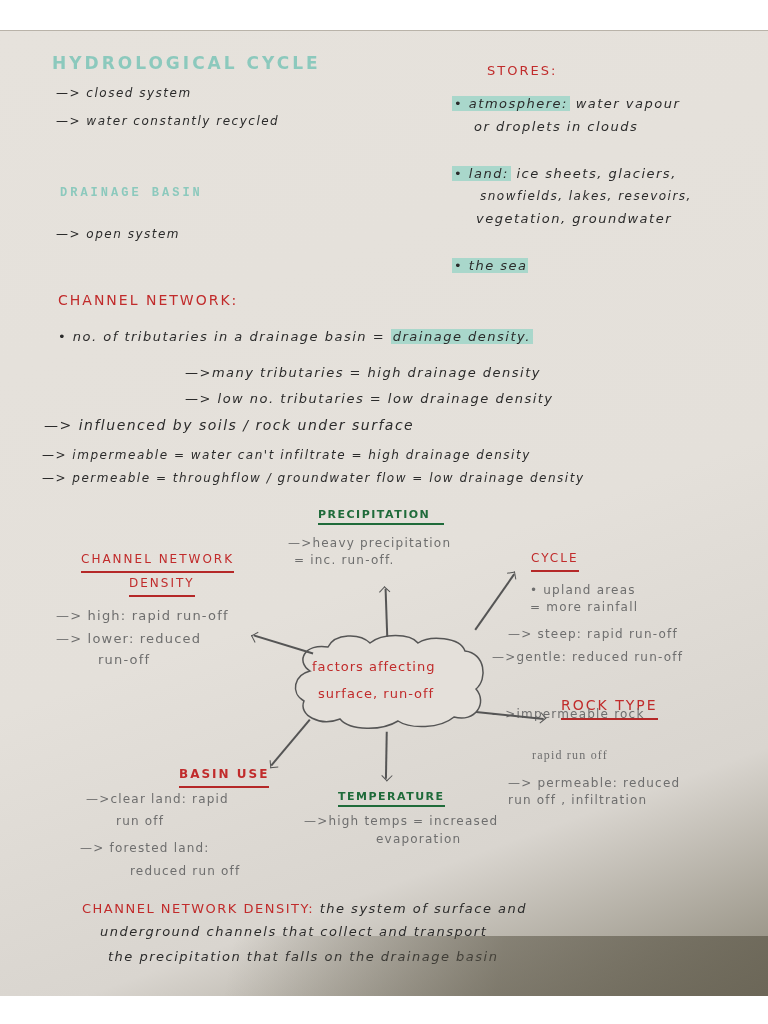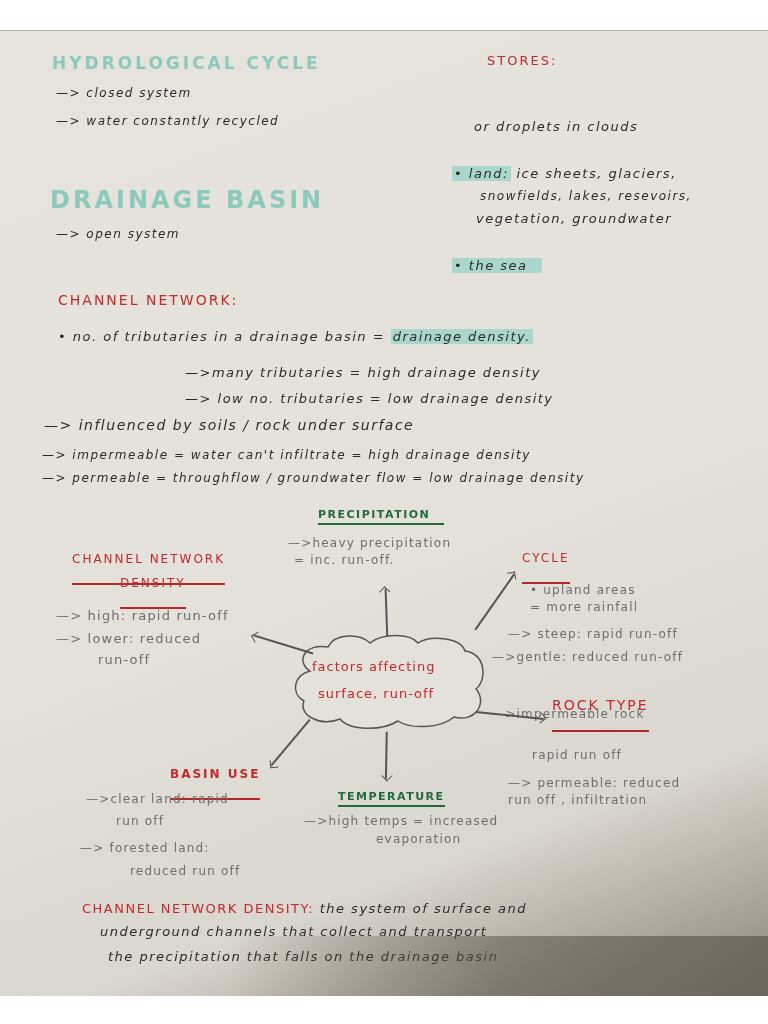--- a/index.html
+++ b/index.html
@@ -16,51 +16,55 @@
   .sheet::after {
     content: ""; position: absolute; left: 0; right: 0; bottom: 0; height: 60px;
     background: linear-gradient(100deg, rgba(0,0,0,0) 30%, rgba(90,85,70,0.55) 65%, rgba(100,95,80,0.8) 100%);
   }
   .t { position: absolute; white-space: nowrap; color: #2b2b2b; font-size: 12px; letter-spacing: 1.5px; font-family: "DejaVu Sans", sans-serif; }
   .hand { font-style: italic; }
   .pencil { color: #6e6e6e; font-size: 12px; letter-spacing: 1.2px; }
   .teal { color: #8cc9bd; font-weight: bold; letter-spacing: 3px; font-size: 17px; }
   .red { color: #c12b2b; letter-spacing: 2px; }
   .green { color: #1f6b3a; font-weight: bold; font-size: 11px; letter-spacing: 1.5px; }
-  .ul-red { border-bottom: 2px solid #b52828; padding-bottom: 17px; }
+  .ul-red { border-bottom: 2px solid #b52828; padding-bottom: 5px; margin-left: 9px; }
   .ul-green { border-bottom: 2px solid #1f6b3a; padding-bottom: 2px; }
   .hl { background: #a9d7cb; padding: 0 2px; }
   .arrow { position: absolute; height: 1.5px; background: #555; transform-origin: 0 50%; }
   .arrow::after { content: ""; position: absolute; right: -1px; top: -4px; width: 7px; height: 7px; border-top: 1.5px solid #555; border-right: 1.5px solid #555; transform: rotate(45deg); }
   svg.cloud { position: absolute; }
 </style>
 </head>
 <body>
 
 <div class="sheet">
 
   <div class="t teal" style="left:52px;top:22px;">HYDROLOGICAL CYCLE</div>
   <div class="t hand" style="left:56px;top:55px;">—&gt; closed   system</div>
   <div class="t hand" style="left:56px;top:83px;">—&gt; water   constantly   recycled</div>
 
-  <div class="t red" style="left:487px;top:22px;font-size:13px;">STORES:</div>
+  <div class="t red" style="left:487px;top:32px;font-size:13px;">STORES:</div>
+  <div class="t hand" style="left:452px;top:65px;font-size:13px;">
+    <span class="hl">• <span>atmosphere:</span></span>
+    <span>water vapour</span>
+  </div>
   <div class="t hand" style="left:474px;top:88px;font-size:13px;">or   droplets  in   clouds</div>
 
   <div class="t hand" style="left:452px;top:135px;font-size:13px;">
     <span class="hl">• <span>land:</span></span>
     <span>ice  sheets,  glaciers,</span>
   </div>
   <div class="t hand" style="left:480px;top:158px;font-size:12px;">snowfields,  lakes,  resevoirs,</div>
   <div class="t hand" style="left:476px;top:180px;font-size:13px;">vegetation,  groundwater</div>
 
   <div class="t hand" style="left:452px;top:227px;font-size:13px;">
-    <span class="hl" style="padding-right:14px;">• <span>the   sea</span></span>
+    <span class="hl" style="padding-right:0;">• <span>the   sea</span></span>
   </div>
 
-  <div class="t teal" style="left:50px;top:155px;font-size:24px;">DRAINAGE  BASIN</div>
+  <div class="t teal" style="left:60px;top:155px;font-size:12px;font-family:Liberation Mono, monospace;">DRAINAGE  BASIN</div>
   <div class="t hand" style="left:56px;top:196px;">—&gt; open   system</div>
 
   <div class="t red" style="left:58px;top:261px;font-size:14px;">CHANNEL  NETWORK:</div>
   <div class="t hand" style="left:58px;top:298px;font-size:13px;">
     <span>• no.  of   tributaries   in    a    drainage     basin =</span>
     <span class="hl">drainage     density.</span>
   </div>
   <div class="t hand" style="left:185px;top:334px;font-size:13px;">—&gt;many  tributaries = high  drainage   density</div>
   <div class="t hand" style="left:185px;top:360px;font-size:13px;">—&gt; low  no.  tributaries = low  drainage  density</div>
   <div class="t hand" style="left:44px;top:386px;font-size:14px;">—&gt;   influenced    by    soils / rock    under    surface</div>
@@ -78,21 +82,21 @@
   <div class="t pencil" style="left:98px;top:621px;font-size:13px;">run-off</div>
 
   <div class="t red ul-red" style="left:522px;top:520px;font-size:12px;">CYCLE</div>
   <div class="t pencil" style="left:530px;top:552px;">• upland    areas</div>
   <div class="t pencil" style="left:530px;top:569px;">= more    rainfall</div>
   <div class="t pencil" style="left:508px;top:596px;">—&gt;   steep:  rapid    run-off</div>
   <div class="t pencil" style="left:492px;top:619px;">—&gt;gentle:  reduced   run-off</div>
 
   <div class="t red ul-red" style="left:552px;top:666px;font-size:14px;">ROCK   TYPE</div>
   <div class="t pencil" style="left:492px;top:676px;">—&gt;impermeable      rock</div>
-  <div class="t pencil" style="left:532px;top:717px;">rapid      run  off</div>
+  <div class="t pencil" style="left:532px;top:717px;font-family:Liberation Serif, serif;">rapid      run  off</div>
   <div class="t pencil" style="left:508px;top:745px;">—&gt; permeable:  reduced</div>
   <div class="t pencil" style="left:508px;top:762px;">run  off ,  infiltration</div>
 
   <div class="t red ul-red" style="left:170px;top:736px;font-size:12px;font-weight:bold;">BASIN   USE</div>
   <div class="t pencil" style="left:86px;top:761px;">—&gt;clear    land: rapid</div>
   <div class="t pencil" style="left:116px;top:783px;">run    off</div>
   <div class="t pencil" style="left:80px;top:810px;">—&gt; forested   land:</div>
   <div class="t pencil" style="left:130px;top:833px;">reduced   run  off</div>
 
   <div class="t green ul-green" style="left:338px;top:759px;">TEMPERATURE</div>

